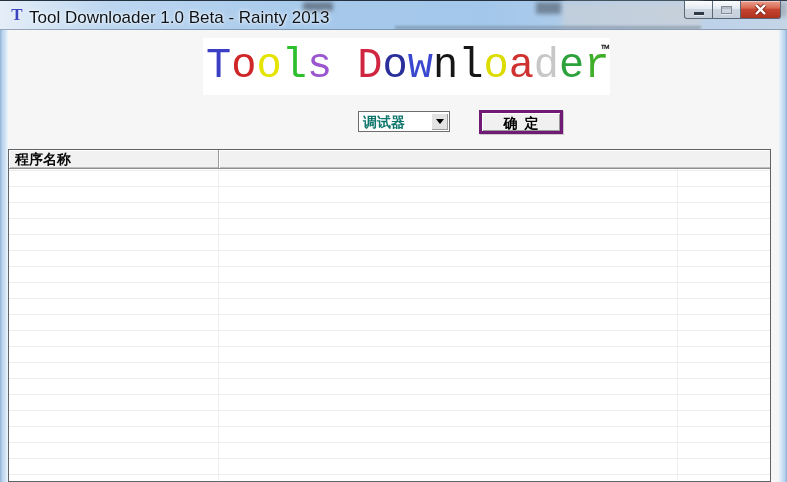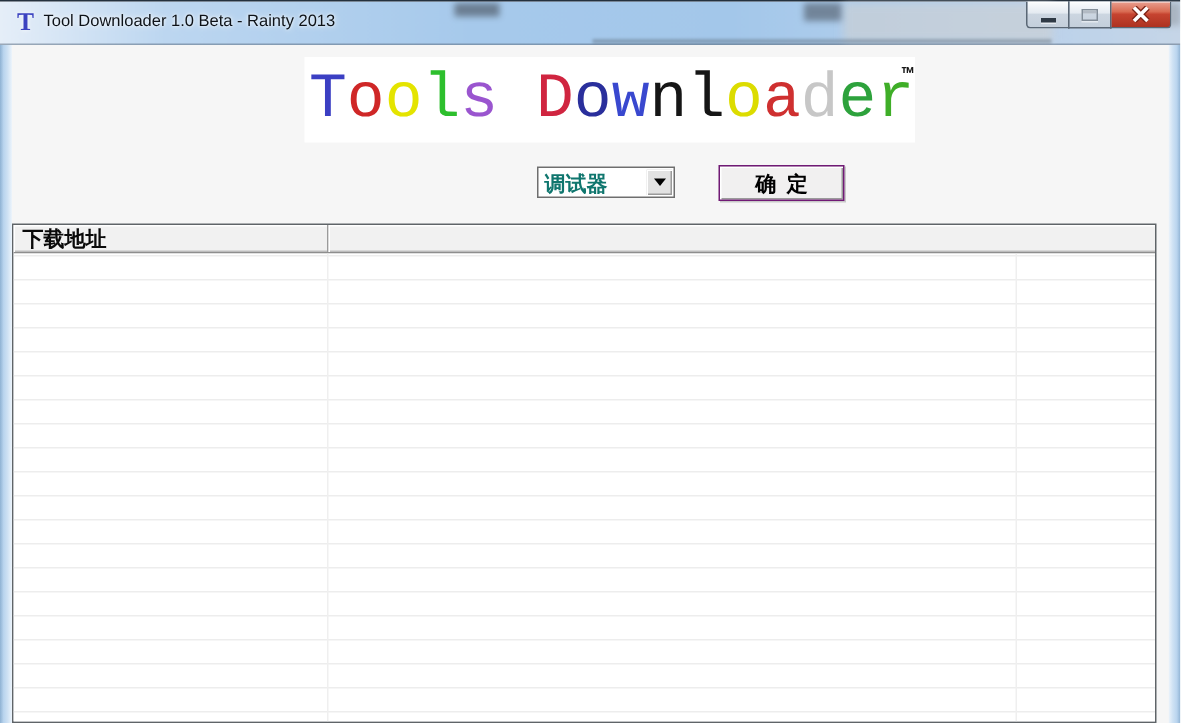--- a/index.html
+++ b/index.html
@@ -23,21 +23,21 @@
   .sm3 { left:562px; top:1px; width:140px; height:26px;background:#ccd0d4; opacity:.65; filter:blur(3px); }
   .sm4 { left:395px; top:25px; width:306px; height:3px;background:#4a5560; opacity:.35; filter:blur(1px); }
   .sm5 { left:772px; top:1px; width:15px; height:15px; background:#8d949b; opacity:.5; filter:blur(2px); }
 
   .app-icon {
     position:absolute; left:9px; top:5px; width:16px; height:18px;
     font-family:"Liberation Serif", serif; font-weight:700; font-size:17px; line-height:18px;
     color:#3c43c0; text-align:center; text-shadow:0 0 3px rgba(255,255,255,.9);
   }
   .win-title {
-    position:absolute; left:29px; top:7px; font-size:11px; color:#0d1218;
+    position:absolute; left:29px; top:7px; font-size:17px; color:#0d1218;
     text-shadow:0 0 5px rgba(255,255,255,.95), 0 0 2px rgba(255,255,255,.9);
     white-space:nowrap;
   }
 
   .caption-buttons { position:absolute; right:6px; top:0; display:flex; }
   .cap {
     position:relative; height:18px; border:1px solid #5a6775; border-top:none;
     display:flex; align-items:center; justify-content:center;
   }
   .cap + .cap { margin-left:-1px; }
@@ -93,21 +93,21 @@
   .combo-btn {
     position:absolute; right:1px; top:1px; width:17px; height:17px;
     background:#e2e2e2;
     box-shadow:inset 1px 1px 0 #ffffff, inset -1px -1px 0 #9a9a9a;
     display:flex; align-items:center; justify-content:center;
   }
   .tri { width:0; height:0; border-left:4px solid transparent; border-right:4px solid transparent; border-top:5px solid #000; }
 
   .ok-button {
     position:absolute; left:471px; top:80px; width:84px; height:24px;
-    background:#f1f0f0; border:1px solid #701a75;
+    background:#f1f0f0; border:3px solid #701a75;
     box-shadow:inset 1px 1px 0 #ffffff, inset -1px -1px 0 #9b9b9b, 1px 1px 0 rgba(0,0,0,.18);
     font-family:"Liberation Sans", sans-serif;
     font-size:14px; font-weight:700; color:#000;
     letter-spacing:7px; text-indent:7px; text-align:center; line-height:20px;
     cursor:default;
   }
 
   
   .listview {
     position:absolute; left:0; top:119px; width:763px; height:333px;
@@ -178,21 +178,21 @@
       <span class="combo-value">调试器</span>
       <span class="combo-btn">
           <i class="tri"></i>
         </span>
     </div>
 
     <button class="ok-button">确定</button>
 
     <div class="listview">
       <div class="lv-header">
-        <div class="hcell c1">下载地址</div>
+        <div class="hcell c1">程序名称</div>
         <div class="hcell c3"></div>
       </div>
       <div class="lv-body" id="lv-body">
           <div class="lv-row spacer"></div>
           <div class="lv-row"></div>
           <div class="lv-row"></div>
           <div class="lv-row"></div>
           <div class="lv-row"></div>
           <div class="lv-row"></div>
           <div class="lv-row"></div>

